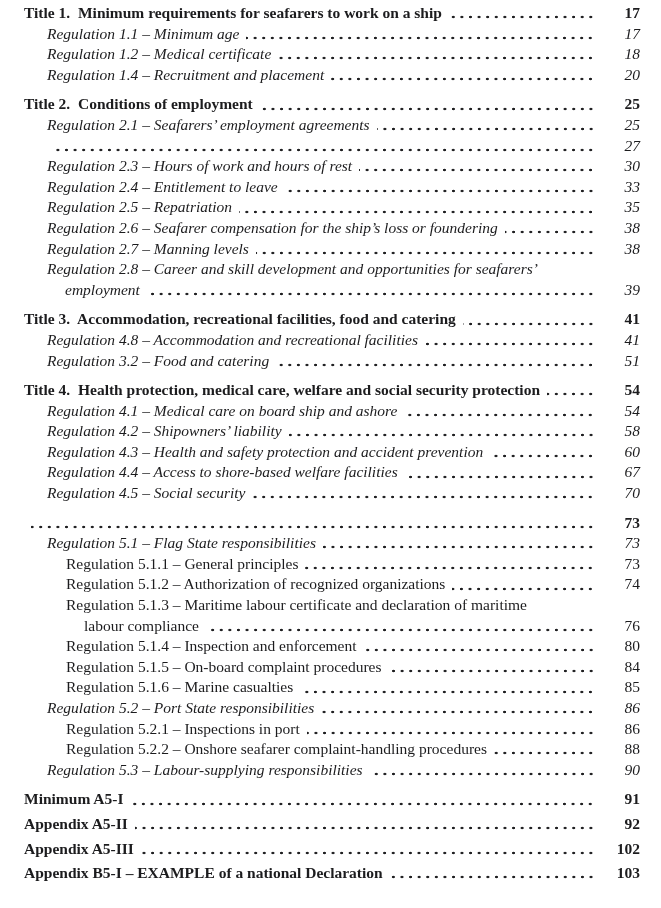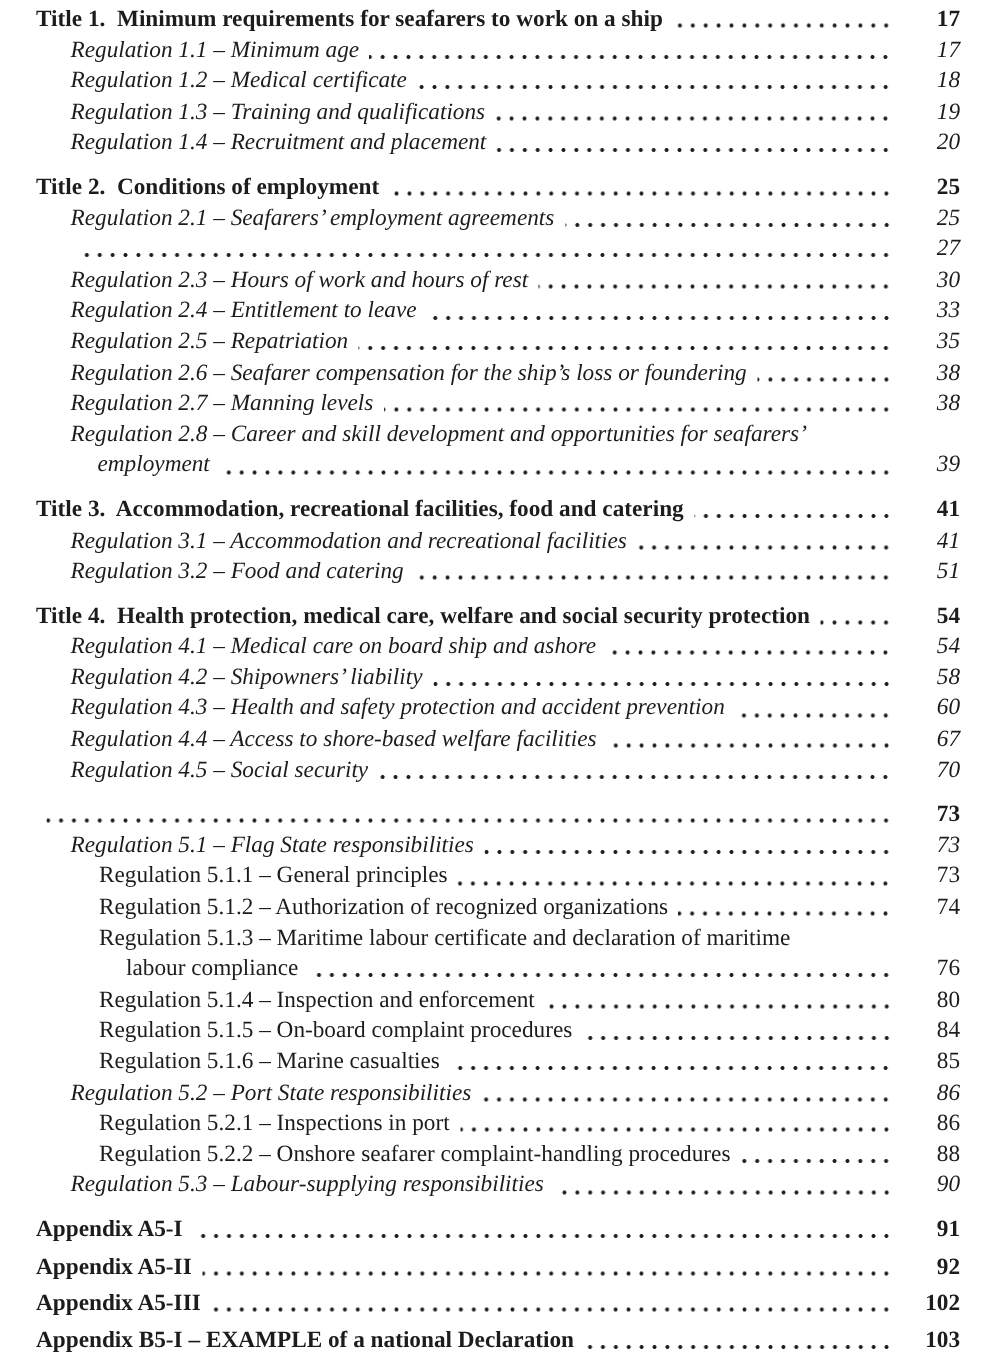--- a/index.html
+++ b/index.html
@@ -58,52 +58,51 @@
   }
 </style>
 </head>
 <body>
 
 <div class="page">
   <div>
       <div class="row lvl0 bold"><span class="label">Title 1.&nbsp; Minimum requirements for seafarers to work on a ship</span><span class="leader"></span><span class="page-num">17</span></div>
       <div class="row lvl1"><span class="label">Regulation 1.1 – Minimum age</span><span class="leader"></span><span class="page-num">17</span></div>
       <div class="row lvl1"><span class="label">Regulation 1.2 – Medical certificate</span><span class="leader"></span><span class="page-num">18</span></div>
-      <div class="row lvl1"><span class="label">Regulation 1.3 – Training and qualifications</span><span class="leader"></span><span class="page-num">19</span></div>
       <div class="row lvl1"><span class="label">Regulation 1.4 – Recruitment and placement</span><span class="leader"></span><span class="page-num">20</span></div>
       <div class="row lvl0 bold gap-lg"><span class="label">Title 2.&nbsp; Conditions of employment</span><span class="leader"></span><span class="page-num">25</span></div>
       <div class="row lvl1"><span class="label">Regulation 2.1 – Seafarers’ employment agreements</span><span class="leader"></span><span class="page-num">25</span></div>
       <div class="row lvl1"><span class="leader"></span><span class="page-num">27</span></div>
       <div class="row lvl1"><span class="label">Regulation 2.3 – Hours of work and hours of rest</span><span class="leader"></span><span class="page-num">30</span></div>
       <div class="row lvl1"><span class="label">Regulation 2.4 – Entitlement to leave</span><span class="leader"></span><span class="page-num">33</span></div>
       <div class="row lvl1"><span class="label">Regulation 2.5 – Repatriation</span><span class="leader"></span><span class="page-num">35</span></div>
       <div class="row lvl1"><span class="label">Regulation 2.6 – Seafarer compensation for the ship’s loss or foundering</span><span class="leader"></span><span class="page-num">38</span></div>
       <div class="row lvl1"><span class="label">Regulation 2.7 – Manning levels</span><span class="leader"></span><span class="page-num">38</span></div>
       <div class="row lvl1"><span class="label">Regulation 2.8 – Career and skill development and opportunities for seafarers’</span></div>
       <div class="row lvl1 cont"><span class="label">employment</span><span class="leader"></span><span class="page-num">39</span></div>
       <div class="row lvl0 bold gap-lg"><span class="label">Title 3.&nbsp; Accommodation, recreational facilities, food and catering</span><span class="leader"></span><span class="page-num">41</span></div>
-      <div class="row lvl1"><span class="label">Regulation 3.1 – Accommodation and recreational facilities</span><span class="leader"></span><span class="page-num">41</span></div>
+      <div class="row lvl1"><span class="label">Regulation 4.8 – Accommodation and recreational facilities</span><span class="leader"></span><span class="page-num">41</span></div>
       <div class="row lvl1"><span class="label">Regulation 3.2 – Food and catering</span><span class="leader"></span><span class="page-num">51</span></div>
       <div class="row lvl0 bold gap-lg"><span class="label">Title 4.&nbsp; Health protection, medical care, welfare and social security protection</span><span class="leader"></span><span class="page-num">54</span></div>
       <div class="row lvl1"><span class="label">Regulation 4.1 – Medical care on board ship and ashore</span><span class="leader"></span><span class="page-num">54</span></div>
       <div class="row lvl1"><span class="label">Regulation 4.2 – Shipowners’ liability</span><span class="leader"></span><span class="page-num">58</span></div>
       <div class="row lvl1"><span class="label">Regulation 4.3 – Health and safety protection and accident prevention</span><span class="leader"></span><span class="page-num">60</span></div>
       <div class="row lvl1"><span class="label">Regulation 4.4 – Access to shore-based welfare facilities</span><span class="leader"></span><span class="page-num">67</span></div>
       <div class="row lvl1"><span class="label">Regulation 4.5 – Social security</span><span class="leader"></span><span class="page-num">70</span></div>
       <div class="row lvl0 bold gap-lg"><span class="leader"></span><span class="page-num">73</span></div>
       <div class="row lvl1"><span class="label">Regulation 5.1 – Flag State responsibilities</span><span class="leader"></span><span class="page-num">73</span></div>
       <div class="row lvl2"><span class="label">Regulation 5.1.1 – General principles</span><span class="leader"></span><span class="page-num">73</span></div>
       <div class="row lvl2"><span class="label">Regulation 5.1.2 – Authorization of recognized organizations</span><span class="leader"></span><span class="page-num">74</span></div>
       <div class="row lvl2"><span class="label">Regulation 5.1.3 – Maritime labour certificate and declaration of maritime</span></div>
       <div class="row lvl2 cont"><span class="label">labour compliance</span><span class="leader"></span><span class="page-num">76</span></div>
       <div class="row lvl2"><span class="label">Regulation 5.1.4 – Inspection and enforcement</span><span class="leader"></span><span class="page-num">80</span></div>
       <div class="row lvl2"><span class="label">Regulation 5.1.5 – On-board complaint procedures</span><span class="leader"></span><span class="page-num">84</span></div>
       <div class="row lvl2"><span class="label">Regulation 5.1.6 – Marine casualties</span><span class="leader"></span><span class="page-num">85</span></div>
       <div class="row lvl1"><span class="label">Regulation 5.2 – Port State responsibilities</span><span class="leader"></span><span class="page-num">86</span></div>
       <div class="row lvl2"><span class="label">Regulation 5.2.1 – Inspections in port</span><span class="leader"></span><span class="page-num">86</span></div>
       <div class="row lvl2"><span class="label">Regulation 5.2.2 – Onshore seafarer complaint-handling procedures</span><span class="leader"></span><span class="page-num">88</span></div>
       <div class="row lvl1"><span class="label">Regulation 5.3 – Labour-supplying responsibilities</span><span class="leader"></span><span class="page-num">90</span></div>
-      <div class="row lvl0 bold gap-lg"><span class="label">Appendix A5-I</span><span class="leader"></span><span class="page-num">91</span></div>
+      <div class="row lvl0 bold gap-lg"><span class="label">Minimum A5-I</span><span class="leader"></span><span class="page-num">91</span></div>
       <div class="row lvl0 bold gap-sm"><span class="label">Appendix A5-II</span><span class="leader"></span><span class="page-num">92</span></div>
       <div class="row lvl0 bold gap-sm"><span class="label">Appendix A5-III</span><span class="leader"></span><span class="page-num">102</span></div>
       <div class="row lvl0 bold gap-sm"><span class="label">Appendix B5-I – EXAMPLE of a national Declaration</span><span class="leader"></span><span class="page-num">103</span></div>
     </div>
 </div>
 
 </body></html>

